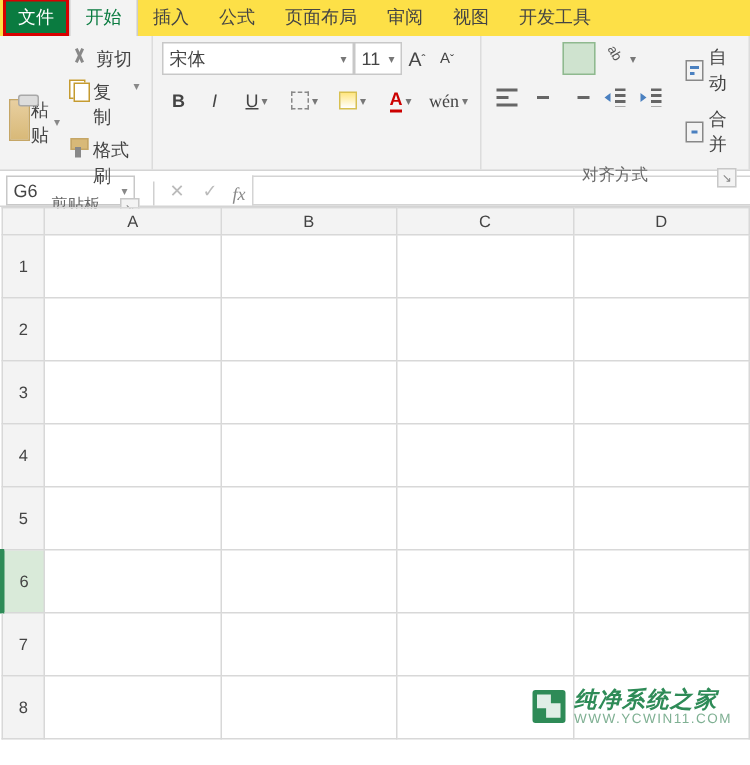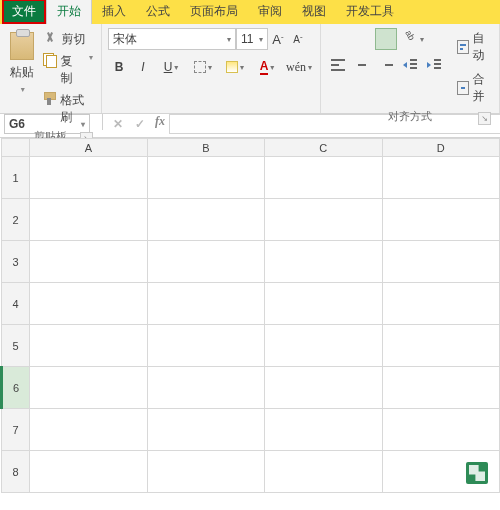--- a/index.html
+++ b/index.html
@@ -70,21 +70,21 @@
     width: 13px; height: 13px;
     border: 1px solid #c8c8c8;
     background: #f3f3f3;
     font-size: 9px;
     color: #888;
     display: flex; align-items: center; justify-content: center;
   }
   .dlglaunch::after { content: "↘"; font-size: 8px; line-height: 1; }
   
   .clip-big {
-    display: flex; flex-direction: column; align-items: center; justify-content: flex-start;
+    display: flex; flex-direction: row; align-items: center; justify-content: flex-start;
     width: 34px; padding-top: 4px; margin-right: 4px;
   }
   .clip-big .ico {
     width: 24px; height: 28px;
     background: linear-gradient(#e8cfa0,#d8b978);
     border: 1px solid #c5a666;
     position: relative;
   }
   .clip-big .ico::before {
     content:"";position:absolute;top:-4px;left:5px;width:12px;height:6px;
@@ -146,21 +146,21 @@
   .ico-indent.inc::before{border-left:4px solid #4a80c0;}
   .ico-indent::after{content:"";position:absolute;right:0;top:0;width:7px;height:12px;background:repeating-linear-gradient(#666,#666 2px,transparent 2px,transparent 4px);}
   .align-side{display:flex;flex-direction:column;gap:3px;}
   .side-btn{display:flex;align-items:center;gap:4px;padding:2px 4px;cursor:pointer;}
   .ico-wrap{width:16px;height:14px;border:1px solid #888;position:relative;}
   .ico-wrap::before{content:"";position:absolute;top:3px;left:2px;right:2px;height:2px;background:#4a80c0;}
   .ico-wrap::after{content:"";position:absolute;top:7px;left:2px;right:5px;height:2px;background:#4a80c0;}
   .ico-merge{width:16px;height:14px;border:1px solid #888;position:relative;}
   .ico-merge::before{content:"";position:absolute;top:5px;left:3px;right:3px;height:2px;background:#4a80c0;}
   
-  .fxrow{display:flex;align-items:flex-start;height:24px;border-bottom:1px solid #d4d4d4;background:#fff;font-weight:bold;}
+  .fxrow{display:flex;align-items:flex-end;height:24px;border-bottom:1px solid #d4d4d4;background:#fff;}
   .namebox{width:86px;display:flex;align-items:center;border:1px solid #c8c8c8;height:20px;padding:0 4px;margin:0 8px 0 4px;font-size:12px;}
   .namebox .arrow{margin-left:auto;font-size:8px;color:#888;}
   .fx-sep{width:1px;height:16px;background:#d0d0d0;margin:0 4px;}
   .fx-btn{width:22px;height:20px;display:flex;align-items:center;justify-content:center;color:#bbb;cursor:pointer;}
   .fx-label{font-style:italic;font-family:"Times New Roman",serif;color:#888;margin:0 4px;}
   .fx-input{flex:1;height:20px;border-top:1px solid #d4d4d4;border-bottom:1px solid #d4d4d4;border-left:1px solid #d4d4d4;}
   
   .sheet{position:relative;height:360px;overflow:hidden;}
   table{border-collapse:collapse;width:100%;}
   th,td{border:1px solid #d8d8d8;font-weight:normal;color:#444;}
@@ -433,14 +433,18 @@
           <td class="cell"></td>
           <td class="cell"></td>
           <td class="cell"></td>
           <td class="cell"></td>
         </tr>
       </tbody>
   </table>
 
   <div class="wm">
     <div class="wm-ico"></div>
+    <div>
+      <div class="wm-txt">纯净系统之家</div>
+      <div class="wm-sub">WWW.YCWIN11.COM</div>
+    </div>
   </div>
 </div>
 
 </body></html>

